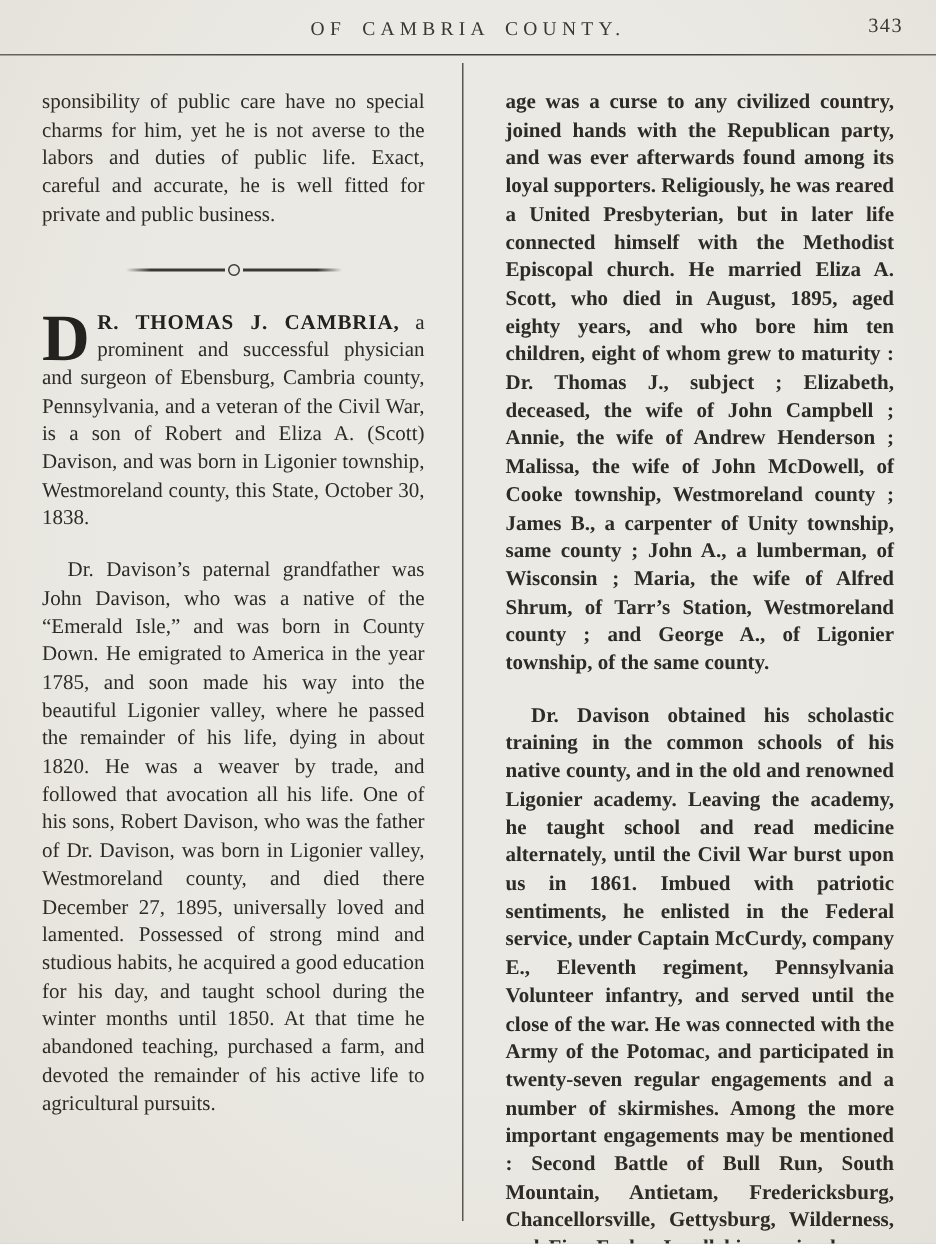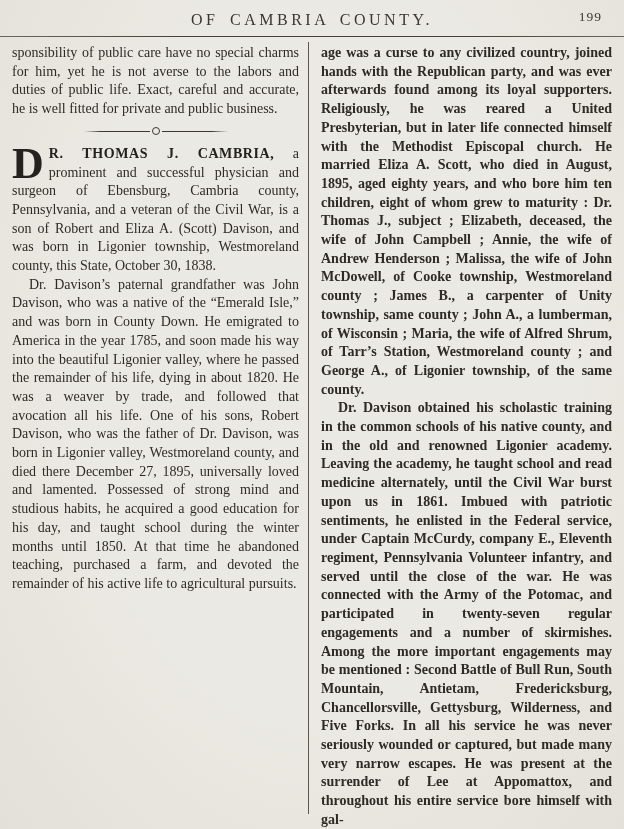--- a/index.html
+++ b/index.html
@@ -17,21 +17,21 @@
     position:relative;
     width:624px;height:829px;
     overflow:hidden;
     background:radial-gradient(ellipse at 52% 42%, var(--paper) 55%, #e3e0d9 100%);
     color:var(--ink);
   }
   
   .running-header-title{
     position:absolute;top:11px;left:0;right:0;
     text-align:center;
-    font-size:16px;letter-spacing:3.5px;
+    font-size:13px;letter-spacing:3.5px;
     color:#3a3731;
     word-spacing:4px;
   }
   .page-number{
     position:absolute;top:9px;right:22px;
     font-size:13.5px;color:#3a3731;letter-spacing:1px;
   }
   .header-rule{
     position:absolute;top:36px;left:0;width:624px;height:1.4px;
     background:linear-gradient(to right,#6a655d, #45413a 30%, #45413a 75%, #6a655d);
@@ -42,21 +42,21 @@
   }
   
   .col{
     position:absolute;top:44px;
     font-size:14px;line-height:18.7px;
     text-align:justify;
     color:var(--ink);
   }
   .col-left{left:12px;width:287px;}
   .col-right{left:321px;width:291px;font-weight:bold;}
-  .col p{margin:0;padding:0;}
+  .col p{margin:16px;padding:0;}
   p.ind{text-indent:17px;}
   p.cont{text-indent:0;}
   
   .divider{
     display:flex;align-items:center;justify-content:center;
     height:21px;margin:2px 0 3px 0;
   }
   .div-line{display:block;width:66px;height:1.6px;background:#3c3933;}
   .div-line.left{background:linear-gradient(to right,transparent,#3c3933 25%,#3c3933);}
   .div-line.right{background:linear-gradient(to left,transparent,#3c3933 25%,#3c3933);}
@@ -79,21 +79,21 @@
     color:#24221e;
   }
 </style>
 </head>
 <body>
 
 <div class="page">
 
   <div class="running-header-title">OF CAMBRIA COUNTY.</div>
 
-  <div class="page-number">199</div>
+  <div class="page-number">343</div>
 
   <div class="header-rule"></div>
 
   <div class="column-rule"></div>
 
   <div class="col col-left">
 
     <p class="cont">sponsibility of public care have no special charms for him, yet he is not averse to the labors and duties of public life. Exact, careful and accurate, he is well fitted for private and public business.</p>
 
 

